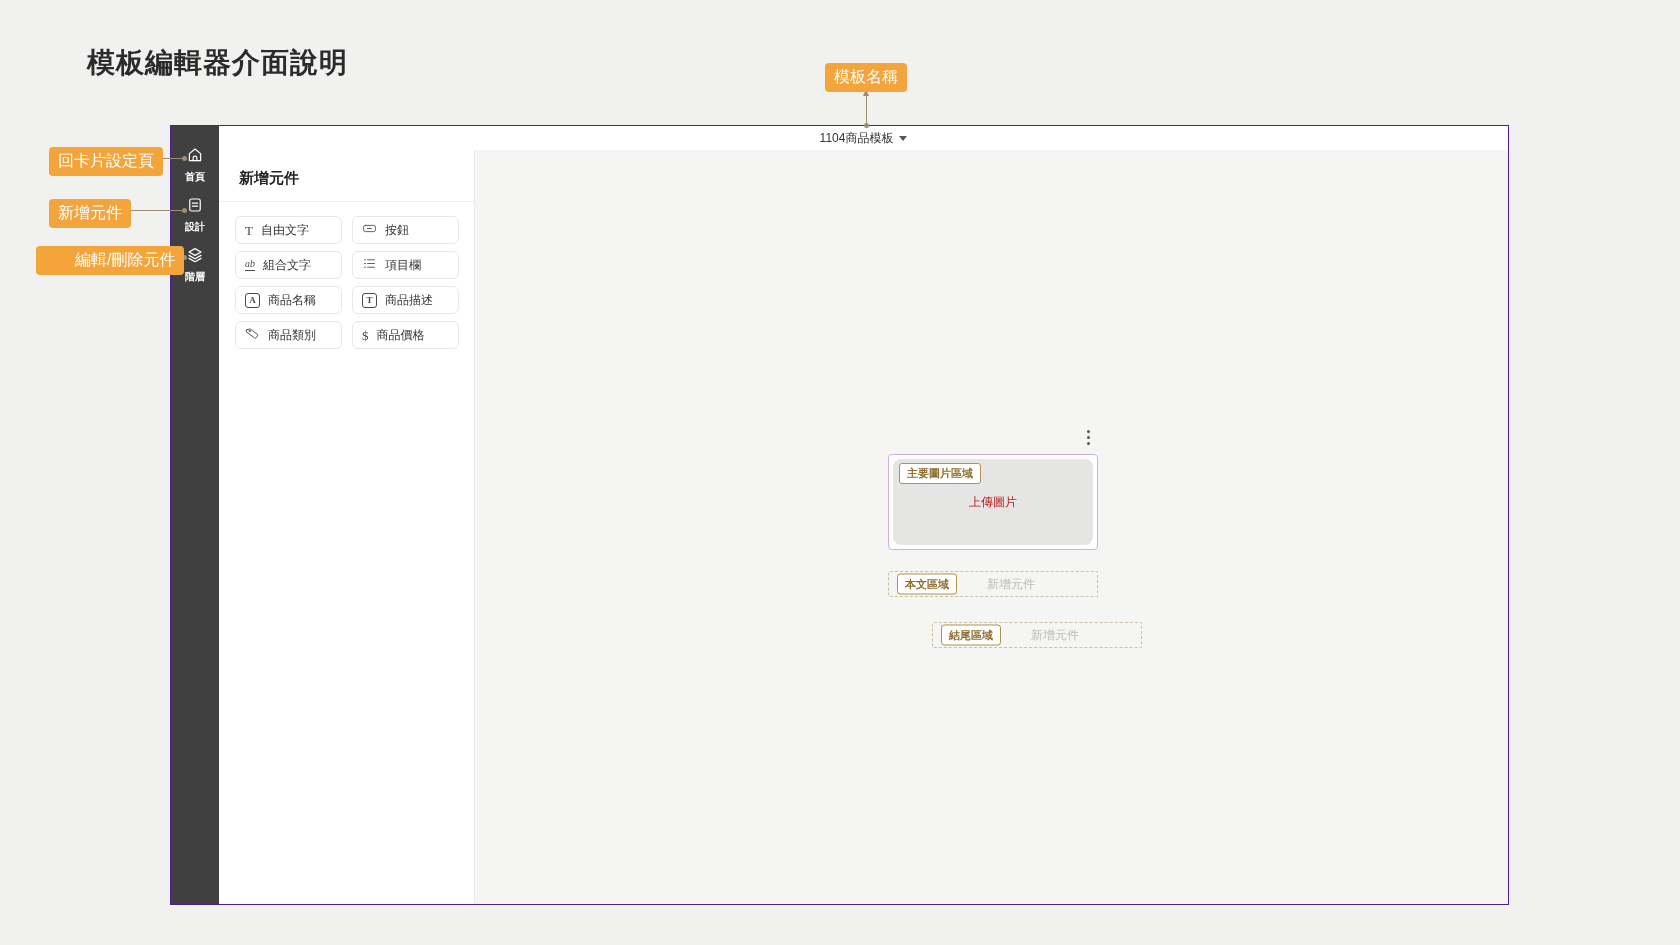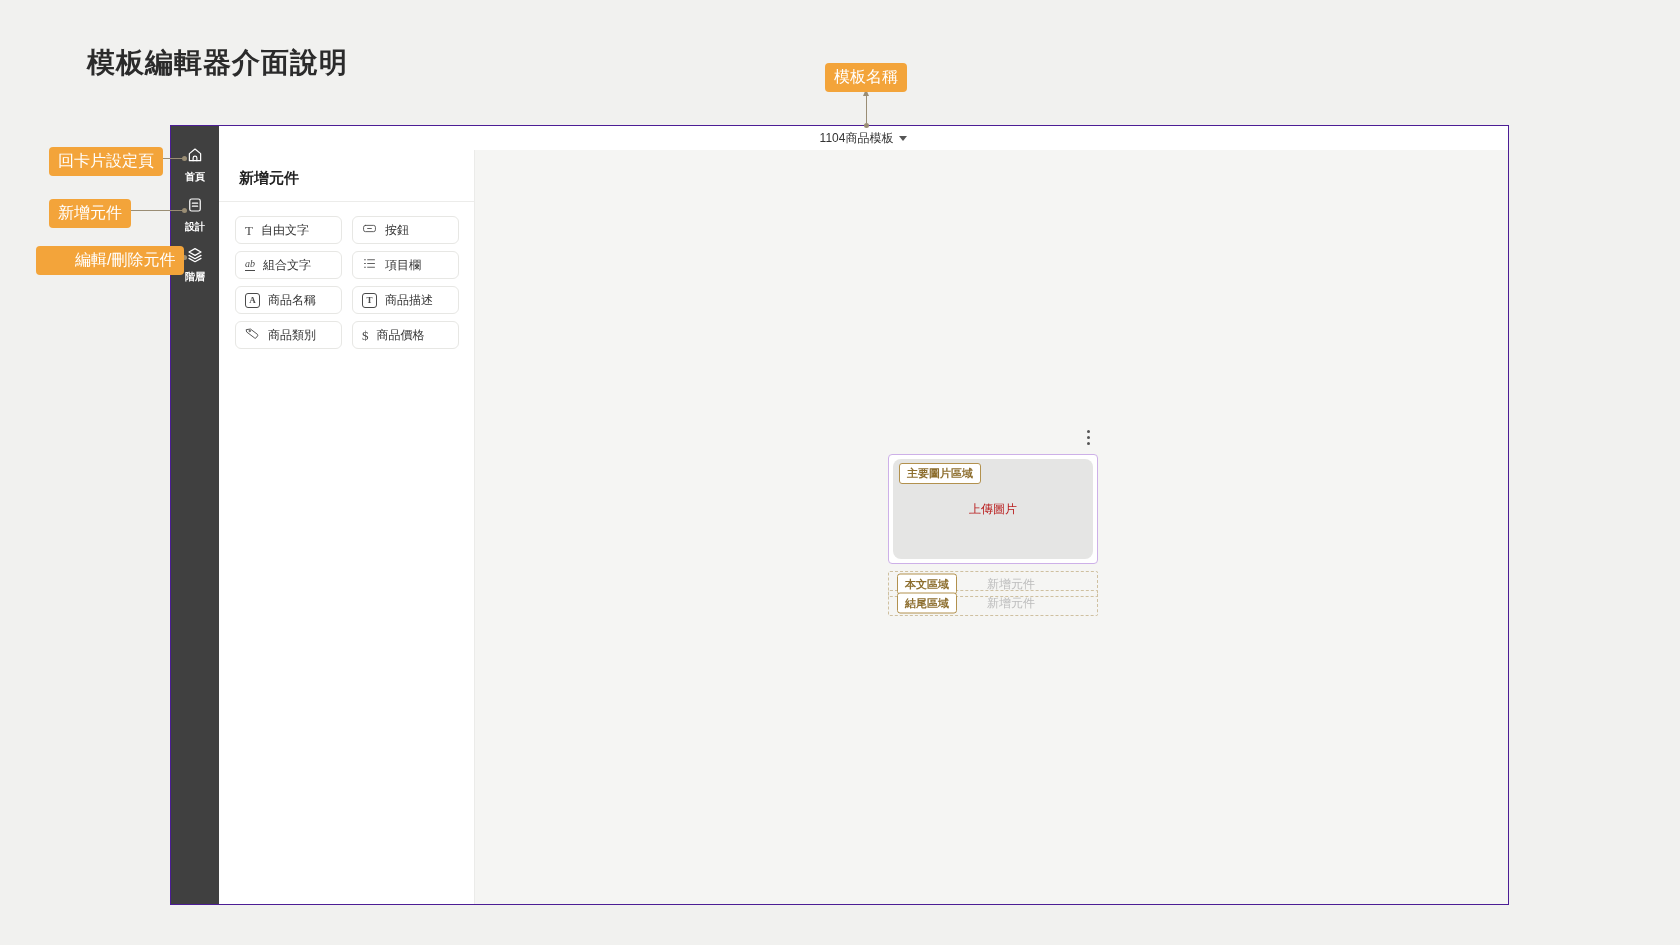--- a/index.html
+++ b/index.html
@@ -45,29 +45,29 @@
   .el-btn { height:28px; background:#fff; border:1px solid #e7e7e4; border-radius:6px; display:flex; align-items:center; gap:8px; padding-left:9px; font-size:12px; color:#333; cursor:pointer; }
   .el-btn svg { width:15px; height:15px; stroke:#4a4a4a; fill:none; stroke-width:1.4; stroke-linecap:round; stroke-linejoin:round; flex:none; }
   .glyph-icon { font-family:"Liberation Serif","DejaVu Serif",serif; font-size:13px; color:#4a4a4a; line-height:1; flex:none; }
   .glyph-ab { font-size:10px; border-bottom:1px solid #4a4a4a; padding-bottom:1px; font-style:italic; }
   .boxed { width:15px; height:15px; border:1.2px solid #4a4a4a; border-radius:3px; display:flex; align-items:center; justify-content:center; font-size:9px; font-weight:bold; color:#4a4a4a; flex:none; font-family:"Liberation Serif","DejaVu Serif",serif; }
 
   
   .dots-menu { position:absolute; left:914px; top:302px; display:flex; flex-direction:column; gap:3px; cursor:pointer; padding:2px; }
   .dots-menu i { width:3px; height:3px; border-radius:50%; background:#555; }
 
-  .card { position:absolute; left:717px; top:328px; width:210px; height:110px; background:#fff; border:1px solid #cdb0e8; border-radius:4px; }
+  .card { position:absolute; left:717px; top:328px; width:210px; height:96px; background:#fff; border:1px solid #cdb0e8; border-radius:4px; }
   .img-area { position:absolute; left:4px; right:4px; top:4px; bottom:4px; background:#e5e5e4; border-radius:8px; display:flex; align-items:center; justify-content:center; cursor:pointer; }
   .upload-text { font-size:12px; color:#b91c1c; }
   .zone-badge { position:absolute; left:10px; top:8px; background:#fff; border:1px solid #b2914e; color:#8d6e2e; font-size:11px; font-weight:bold; padding:2px 7px; border-radius:3px; white-space:nowrap; z-index:2; }
 
   .zone-row { position:absolute; left:717px; width:210px; border:1px dashed #cfc0a0; border-radius:2px; display:flex; align-items:center; justify-content:center; }
   .zone-row .zone-badge { top:50%; transform:translateY(-50%); left:8px; }
   .row-body { top:445px; height:26px; }
-  .row-footer { top:464px; height:26px; }
+  .row-footer { top:496px; height:26px;margin-left:44px; }
   .row-placeholder { font-size:12px; color:#bcbcbc; cursor:pointer; margin-left:36px; }
 </style>
 </head>
 <body>
 
 <div class="page-title">模板編輯器介面說明</div>
 
 <div class="ann ann-template">模板名稱</div>
 <div class="ann ann-back">回卡片設定頁</div>
 <div class="ann ann-add">新增元件</div>

